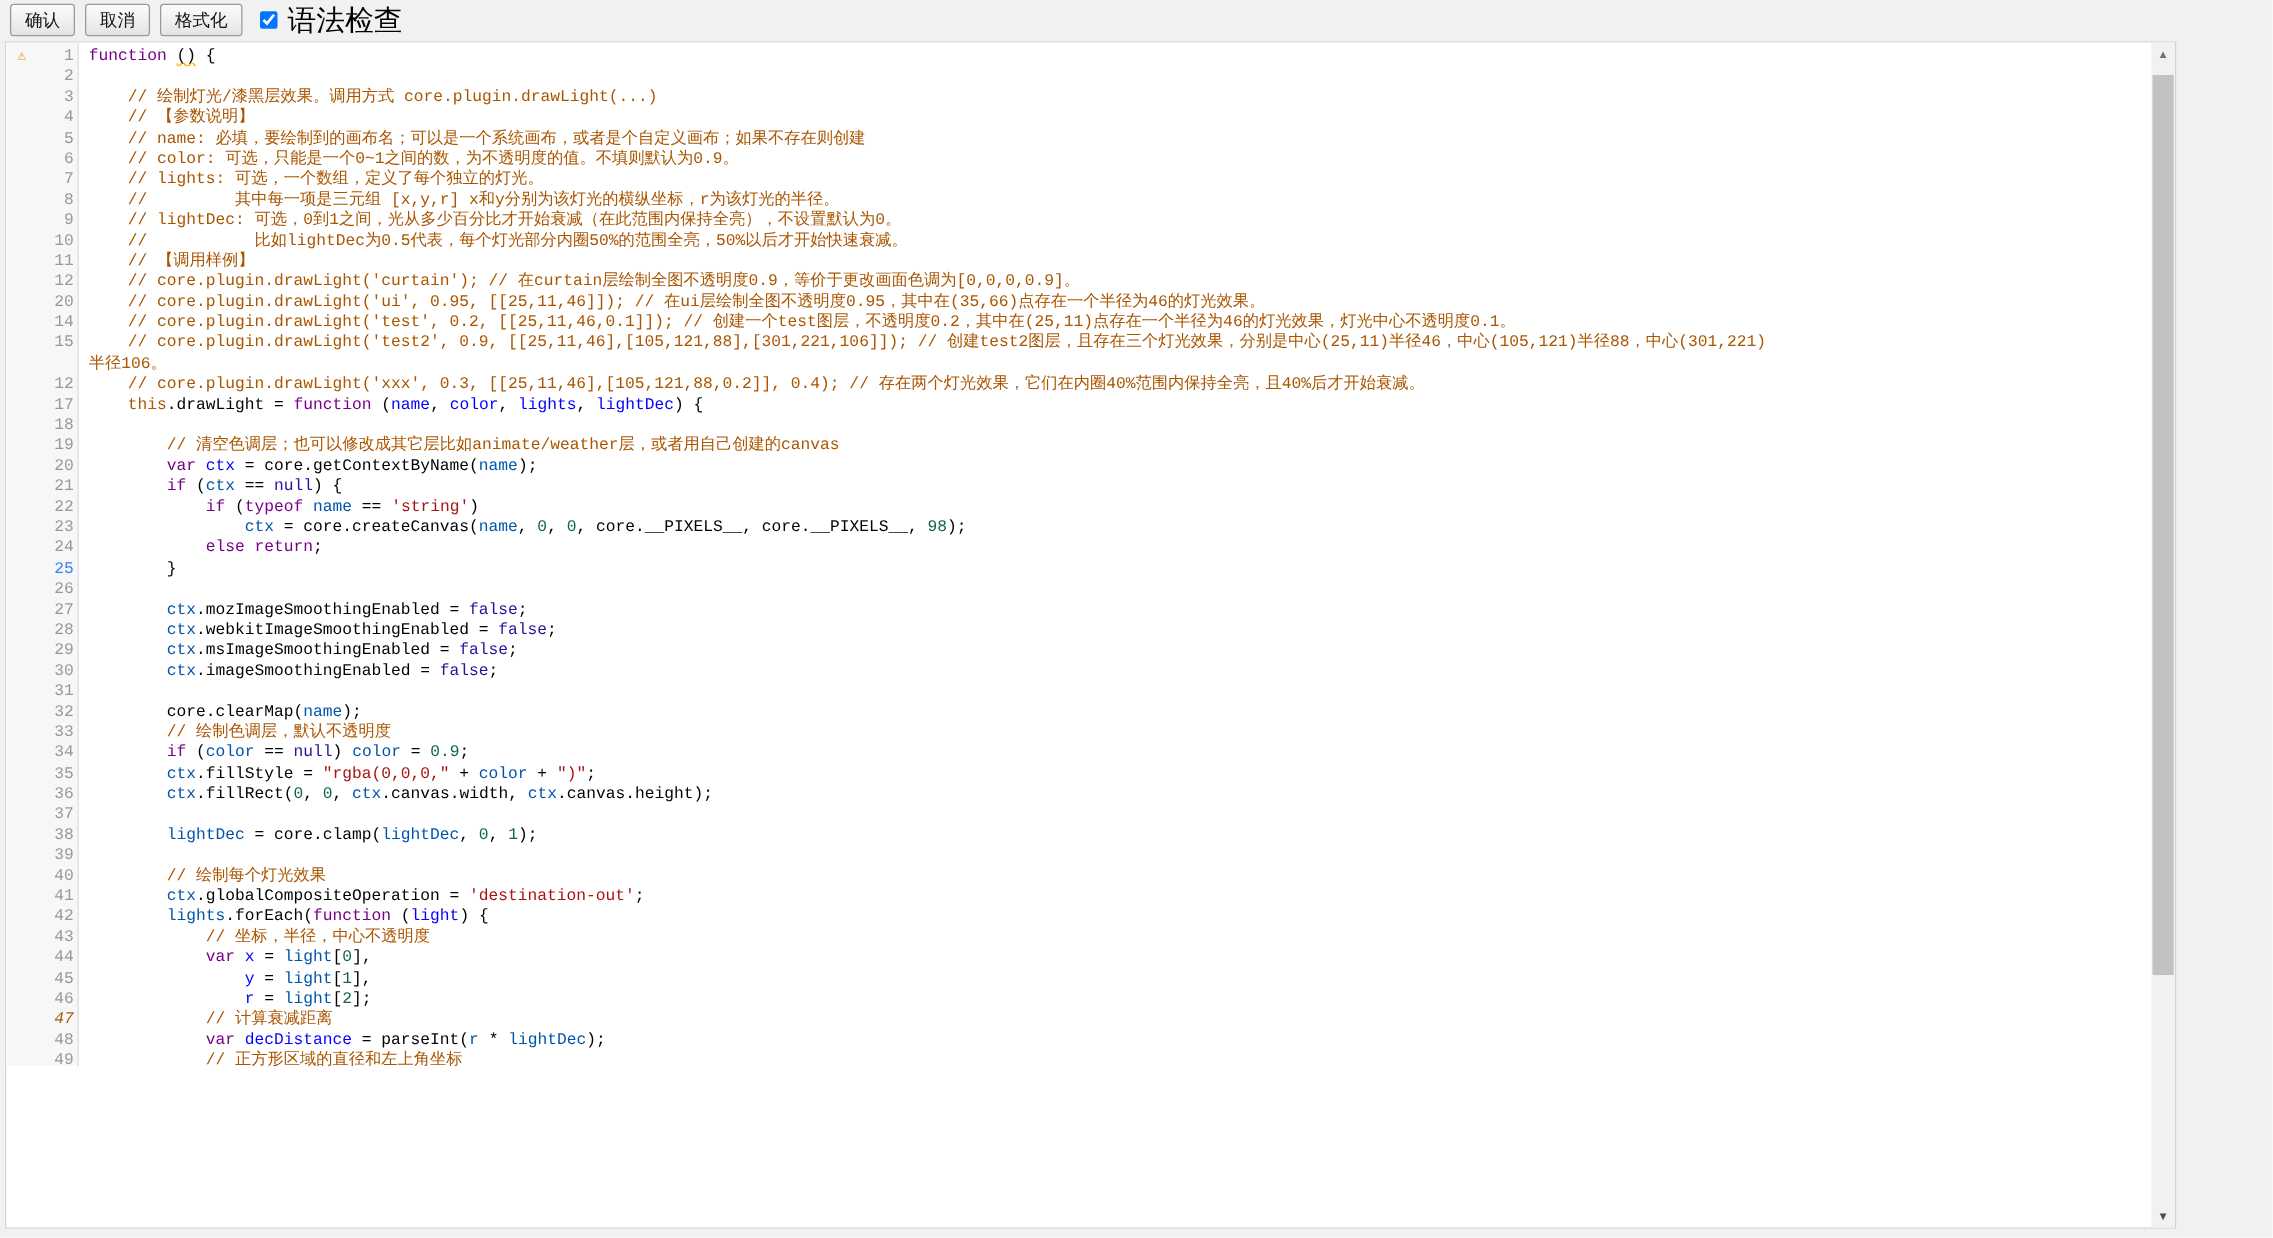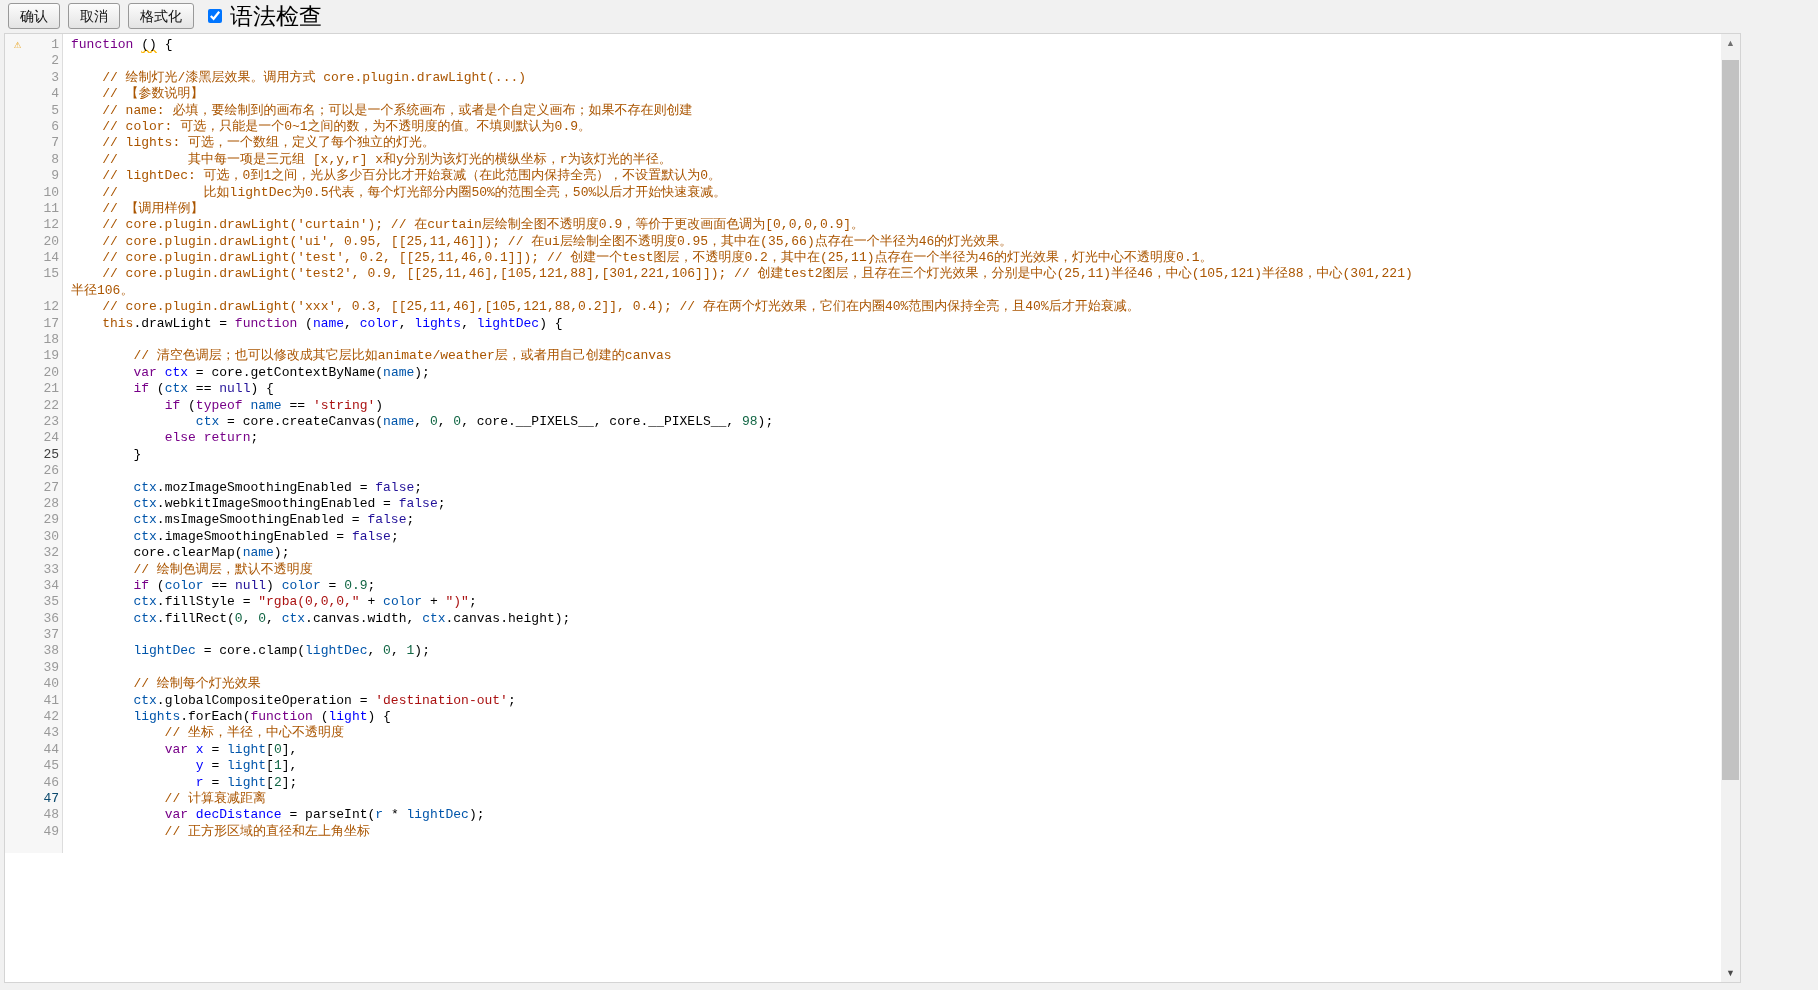--- a/index.html
+++ b/index.html
@@ -86,42 +86,43 @@
         <div class="row"><span class="cell-marker"></span><span class="cell-n" style="color: rgb(153, 153, 153);"></span><span class="cell-code"><span style="color: rgb(170, 85, 0);">半径106。</span></span></div>
         <div class="row"><span class="cell-marker"></span><span class="cell-n" style="color: rgb(153, 153, 153);">12</span><span class="cell-code"><span style="color: rgb(170, 85, 0);">    // core.plugin.drawLight('xxx', 0.3, [[25,11,46],[105,121,88,0.2]], 0.4); // 存在两个灯光效果，它们在内圈40%范围内保持全亮，且40%后才开始衰减。</span></span></div>
         <div class="row"><span class="cell-marker"></span><span class="cell-n" style="color: rgb(153, 153, 153);">17</span><span class="cell-code"><span style="color: rgb(0, 0, 0);">    </span><span style="color: rgb(170, 85, 0);">this</span><span style="color: rgb(0, 0, 0);">.drawLight = </span><span style="color: rgb(119, 0, 136);">function</span><span style="color: rgb(0, 0, 0);"> (</span><span style="color: rgb(0, 0, 255);">name</span><span style="color: rgb(0, 0, 0);">, </span><span style="color: rgb(0, 0, 255);">color</span><span style="color: rgb(0, 0, 0);">, </span><span style="color: rgb(0, 0, 255);">lights</span><span style="color: rgb(0, 0, 0);">, </span><span style="color: rgb(0, 0, 255);">lightDec</span><span style="color: rgb(0, 0, 0);">) {</span></span></div>
         <div class="row"><span class="cell-marker"></span><span class="cell-n" style="color: rgb(153, 153, 153);">18</span><span class="cell-code"></span></div>
         <div class="row"><span class="cell-marker"></span><span class="cell-n" style="color: rgb(153, 153, 153);">19</span><span class="cell-code"><span style="color: rgb(170, 85, 0);">        // 清空色调层；也可以修改成其它层比如animate/weather层，或者用自己创建的canvas</span></span></div>
         <div class="row"><span class="cell-marker"></span><span class="cell-n" style="color: rgb(153, 153, 153);">20</span><span class="cell-code"><span style="color: rgb(0, 0, 0);">        </span><span style="color: rgb(119, 0, 136);">var</span><span style="color: rgb(0, 0, 0);"> </span><span style="color: rgb(0, 0, 255);">ctx</span><span style="color: rgb(0, 0, 0);"> = core.getContextByName(</span><span style="color: rgb(0, 85, 170);">name</span><span style="color: rgb(0, 0, 0);">);</span></span></div>
         <div class="row"><span class="cell-marker"></span><span class="cell-n" style="color: rgb(153, 153, 153);">21</span><span class="cell-code"><span style="color: rgb(0, 0, 0);">        </span><span style="color: rgb(119, 0, 136);">if</span><span style="color: rgb(0, 0, 0);"> (</span><span style="color: rgb(0, 85, 170);">ctx</span><span style="color: rgb(0, 0, 0);"> == </span><span style="color: rgb(34, 17, 153);">null</span><span style="color: rgb(0, 0, 0);">) {</span></span></div>
         <div class="row"><span class="cell-marker"></span><span class="cell-n" style="color: rgb(153, 153, 153);">22</span><span class="cell-code"><span style="color: rgb(0, 0, 0);">            </span><span style="color: rgb(119, 0, 136);">if</span><span style="color: rgb(0, 0, 0);"> (</span><span style="color: rgb(119, 0, 136);">typeof</span><span style="color: rgb(0, 0, 0);"> </span><span style="color: rgb(0, 85, 170);">name</span><span style="color: rgb(0, 0, 0);"> == </span><span style="color: rgb(170, 17, 17);">'string'</span><span style="color: rgb(0, 0, 0);">)</span></span></div>
         <div class="row"><span class="cell-marker"></span><span class="cell-n" style="color: rgb(153, 153, 153);">23</span><span class="cell-code"><span style="color: rgb(0, 0, 0);">                </span><span style="color: rgb(0, 85, 170);">ctx</span><span style="color: rgb(0, 0, 0);"> = core.createCanvas(</span><span style="color: rgb(0, 85, 170);">name</span><span style="color: rgb(0, 0, 0);">, </span><span style="color: rgb(17, 102, 68);">0</span><span style="color: rgb(0, 0, 0);">, </span><span style="color: rgb(17, 102, 68);">0</span><span style="color: rgb(0, 0, 0);">, core.__PIXELS__, core.__PIXELS__, </span><span style="color: rgb(17, 102, 68);">98</span><span style="color: rgb(0, 0, 0);">);</span></span></div>
         <div class="row"><span class="cell-marker"></span><span class="cell-n" style="color: rgb(153, 153, 153);">24</span><span class="cell-code"><span style="color: rgb(0, 0, 0);">            </span><span style="color: rgb(119, 0, 136);">else</span><span style="color: rgb(0, 0, 0);"> </span><span style="color: rgb(119, 0, 136);">return</span><span style="color: rgb(0, 0, 0);">;</span></span></div>
-        <div class="row"><span class="cell-marker"></span><span class="cell-n" style="color: #404040;">25</span><span class="cell-code"><span style="color: rgb(0, 0, 0);">        }</span></span></div>
+        <div class="row"><span class="cell-marker"></span><span class="cell-n" style="color: #3b82f6;">25</span><span class="cell-code"><span style="color: rgb(0, 0, 0);">        }</span></span></div>
         <div class="row"><span class="cell-marker"></span><span class="cell-n" style="color: rgb(153, 153, 153);">26</span><span class="cell-code"></span></div>
         <div class="row"><span class="cell-marker"></span><span class="cell-n" style="color: rgb(153, 153, 153);">27</span><span class="cell-code"><span style="color: rgb(0, 0, 0);">        </span><span style="color: rgb(0, 85, 170);">ctx</span><span style="color: rgb(0, 0, 0);">.mozImageSmoothingEnabled = </span><span style="color: rgb(34, 17, 153);">false</span><span style="color: rgb(0, 0, 0);">;</span></span></div>
         <div class="row"><span class="cell-marker"></span><span class="cell-n" style="color: rgb(153, 153, 153);">28</span><span class="cell-code"><span style="color: rgb(0, 0, 0);">        </span><span style="color: rgb(0, 85, 170);">ctx</span><span style="color: rgb(0, 0, 0);">.webkitImageSmoothingEnabled = </span><span style="color: rgb(34, 17, 153);">false</span><span style="color: rgb(0, 0, 0);">;</span></span></div>
         <div class="row"><span class="cell-marker"></span><span class="cell-n" style="color: rgb(153, 153, 153);">29</span><span class="cell-code"><span style="color: rgb(0, 0, 0);">        </span><span style="color: rgb(0, 85, 170);">ctx</span><span style="color: rgb(0, 0, 0);">.msImageSmoothingEnabled = </span><span style="color: rgb(34, 17, 153);">false</span><span style="color: rgb(0, 0, 0);">;</span></span></div>
         <div class="row"><span class="cell-marker"></span><span class="cell-n" style="color: rgb(153, 153, 153);">30</span><span class="cell-code"><span style="color: rgb(0, 0, 0);">        </span><span style="color: rgb(0, 85, 170);">ctx</span><span style="color: rgb(0, 0, 0);">.imageSmoothingEnabled = </span><span style="color: rgb(34, 17, 153);">false</span><span style="color: rgb(0, 0, 0);">;</span></span></div>
+        <div class="row"><span class="cell-marker"></span><span class="cell-n" style="color: rgb(153, 153, 153);">31</span><span class="cell-code"></span></div>
         <div class="row"><span class="cell-marker"></span><span class="cell-n" style="color: rgb(153, 153, 153);">32</span><span class="cell-code"><span style="color: rgb(0, 0, 0);">        core.clearMap(</span><span style="color: rgb(0, 85, 170);">name</span><span style="color: rgb(0, 0, 0);">);</span></span></div>
         <div class="row"><span class="cell-marker"></span><span class="cell-n" style="color: rgb(153, 153, 153);">33</span><span class="cell-code"><span style="color: rgb(170, 85, 0);">        // 绘制色调层，默认不透明度</span></span></div>
         <div class="row"><span class="cell-marker"></span><span class="cell-n" style="color: rgb(153, 153, 153);">34</span><span class="cell-code"><span style="color: rgb(0, 0, 0);">        </span><span style="color: rgb(119, 0, 136);">if</span><span style="color: rgb(0, 0, 0);"> (</span><span style="color: rgb(0, 85, 170);">color</span><span style="color: rgb(0, 0, 0);"> == </span><span style="color: rgb(34, 17, 153);">null</span><span style="color: rgb(0, 0, 0);">) </span><span style="color: rgb(0, 85, 170);">color</span><span style="color: rgb(0, 0, 0);"> = </span><span style="color: rgb(17, 102, 68);">0.9</span><span style="color: rgb(0, 0, 0);">;</span></span></div>
         <div class="row"><span class="cell-marker"></span><span class="cell-n" style="color: rgb(153, 153, 153);">35</span><span class="cell-code"><span style="color: rgb(0, 0, 0);">        </span><span style="color: rgb(0, 85, 170);">ctx</span><span style="color: rgb(0, 0, 0);">.fillStyle = </span><span style="color: rgb(170, 17, 17);">"rgba(0,0,0,"</span><span style="color: rgb(0, 0, 0);"> + </span><span style="color: rgb(0, 85, 170);">color</span><span style="color: rgb(0, 0, 0);"> + </span><span style="color: rgb(170, 17, 17);">")"</span><span style="color: rgb(0, 0, 0);">;</span></span></div>
         <div class="row"><span class="cell-marker"></span><span class="cell-n" style="color: rgb(153, 153, 153);">36</span><span class="cell-code"><span style="color: rgb(0, 0, 0);">        </span><span style="color: rgb(0, 85, 170);">ctx</span><span style="color: rgb(0, 0, 0);">.fillRect(</span><span style="color: rgb(17, 102, 68);">0</span><span style="color: rgb(0, 0, 0);">, </span><span style="color: rgb(17, 102, 68);">0</span><span style="color: rgb(0, 0, 0);">, </span><span style="color: rgb(0, 85, 170);">ctx</span><span style="color: rgb(0, 0, 0);">.canvas.width, </span><span style="color: rgb(0, 85, 170);">ctx</span><span style="color: rgb(0, 0, 0);">.canvas.height);</span></span></div>
         <div class="row"><span class="cell-marker"></span><span class="cell-n" style="color: rgb(153, 153, 153);">37</span><span class="cell-code"></span></div>
         <div class="row"><span class="cell-marker"></span><span class="cell-n" style="color: rgb(153, 153, 153);">38</span><span class="cell-code"><span style="color: rgb(0, 0, 0);">        </span><span style="color: rgb(0, 85, 170);">lightDec</span><span style="color: rgb(0, 0, 0);"> = core.clamp(</span><span style="color: rgb(0, 85, 170);">lightDec</span><span style="color: rgb(0, 0, 0);">, </span><span style="color: rgb(17, 102, 68);">0</span><span style="color: rgb(0, 0, 0);">, </span><span style="color: rgb(17, 102, 68);">1</span><span style="color: rgb(0, 0, 0);">);</span></span></div>
         <div class="row"><span class="cell-marker"></span><span class="cell-n" style="color: rgb(153, 153, 153);">39</span><span class="cell-code"></span></div>
         <div class="row"><span class="cell-marker"></span><span class="cell-n" style="color: rgb(153, 153, 153);">40</span><span class="cell-code"><span style="color: rgb(170, 85, 0);">        // 绘制每个灯光效果</span></span></div>
         <div class="row"><span class="cell-marker"></span><span class="cell-n" style="color: rgb(153, 153, 153);">41</span><span class="cell-code"><span style="color: rgb(0, 0, 0);">        </span><span style="color: rgb(0, 85, 170);">ctx</span><span style="color: rgb(0, 0, 0);">.globalCompositeOperation = </span><span style="color: rgb(170, 17, 17);">'destination-out'</span><span style="color: rgb(0, 0, 0);">;</span></span></div>
         <div class="row"><span class="cell-marker"></span><span class="cell-n" style="color: rgb(153, 153, 153);">42</span><span class="cell-code"><span style="color: rgb(0, 0, 0);">        </span><span style="color: rgb(0, 85, 170);">lights</span><span style="color: rgb(0, 0, 0);">.forEach(</span><span style="color: rgb(119, 0, 136);">function</span><span style="color: rgb(0, 0, 0);"> (</span><span style="color: rgb(0, 0, 255);">light</span><span style="color: rgb(0, 0, 0);">) {</span></span></div>
         <div class="row"><span class="cell-marker"></span><span class="cell-n" style="color: rgb(153, 153, 153);">43</span><span class="cell-code"><span style="color: rgb(170, 85, 0);">            // 坐标，半径，中心不透明度</span></span></div>
         <div class="row"><span class="cell-marker"></span><span class="cell-n" style="color: rgb(153, 153, 153);">44</span><span class="cell-code"><span style="color: rgb(0, 0, 0);">            </span><span style="color: rgb(119, 0, 136);">var</span><span style="color: rgb(0, 0, 0);"> </span><span style="color: rgb(0, 0, 255);">x</span><span style="color: rgb(0, 0, 0);"> = </span><span style="color: rgb(0, 85, 170);">light</span><span style="color: rgb(0, 0, 0);">[</span><span style="color: rgb(17, 102, 68);">0</span><span style="color: rgb(0, 0, 0);">],</span></span></div>
         <div class="row"><span class="cell-marker"></span><span class="cell-n" style="color: rgb(153, 153, 153);">45</span><span class="cell-code"><span style="color: rgb(0, 0, 0);">                </span><span style="color: rgb(0, 0, 255);">y</span><span style="color: rgb(0, 0, 0);"> = </span><span style="color: rgb(0, 85, 170);">light</span><span style="color: rgb(0, 0, 0);">[</span><span style="color: rgb(17, 102, 68);">1</span><span style="color: rgb(0, 0, 0);">],</span></span></div>
         <div class="row"><span class="cell-marker"></span><span class="cell-n" style="color: rgb(153, 153, 153);">46</span><span class="cell-code"><span style="color: rgb(0, 0, 0);">                </span><span style="color: rgb(0, 0, 255);">r</span><span style="color: rgb(0, 0, 0);"> = </span><span style="color: rgb(0, 85, 170);">light</span><span style="color: rgb(0, 0, 0);">[</span><span style="color: rgb(17, 102, 68);">2</span><span style="color: rgb(0, 0, 0);">];</span></span></div>
-        <div class="row"><span class="cell-marker"></span><span class="cell-n" style="color: #0c4a6e;">47</span><span class="cell-code"><span style="color: rgb(170, 85, 0);">            // 计算衰减距离</span></span></div>
+        <div class="row"><span class="cell-marker"></span><span class="cell-n" style="color: #a16207; font-style: italic;">47</span><span class="cell-code"><span style="color: rgb(170, 85, 0);">            // 计算衰减距离</span></span></div>
         <div class="row"><span class="cell-marker"></span><span class="cell-n" style="color: rgb(153, 153, 153);">48</span><span class="cell-code"><span style="color: rgb(0, 0, 0);">            </span><span style="color: rgb(119, 0, 136);">var</span><span style="color: rgb(0, 0, 0);"> </span><span style="color: rgb(0, 0, 255);">decDistance</span><span style="color: rgb(0, 0, 0);"> = parseInt(</span><span style="color: rgb(0, 85, 170);">r</span><span style="color: rgb(0, 0, 0);"> * </span><span style="color: rgb(0, 85, 170);">lightDec</span><span style="color: rgb(0, 0, 0);">);</span></span></div>
         <div class="row"><span class="cell-marker"></span><span class="cell-n" style="color: rgb(153, 153, 153);">49</span><span class="cell-code"><span style="color: rgb(170, 85, 0);">            // 正方形区域的直径和左上角坐标</span></span></div>
       </div>
   </div>
   <div class="sb">
     <div class="sb-btn sb-up">▲</div>
     <div class="sb-thumb"></div>
     <div class="sb-btn sb-down">▼</div>
   </div>
 </div>

